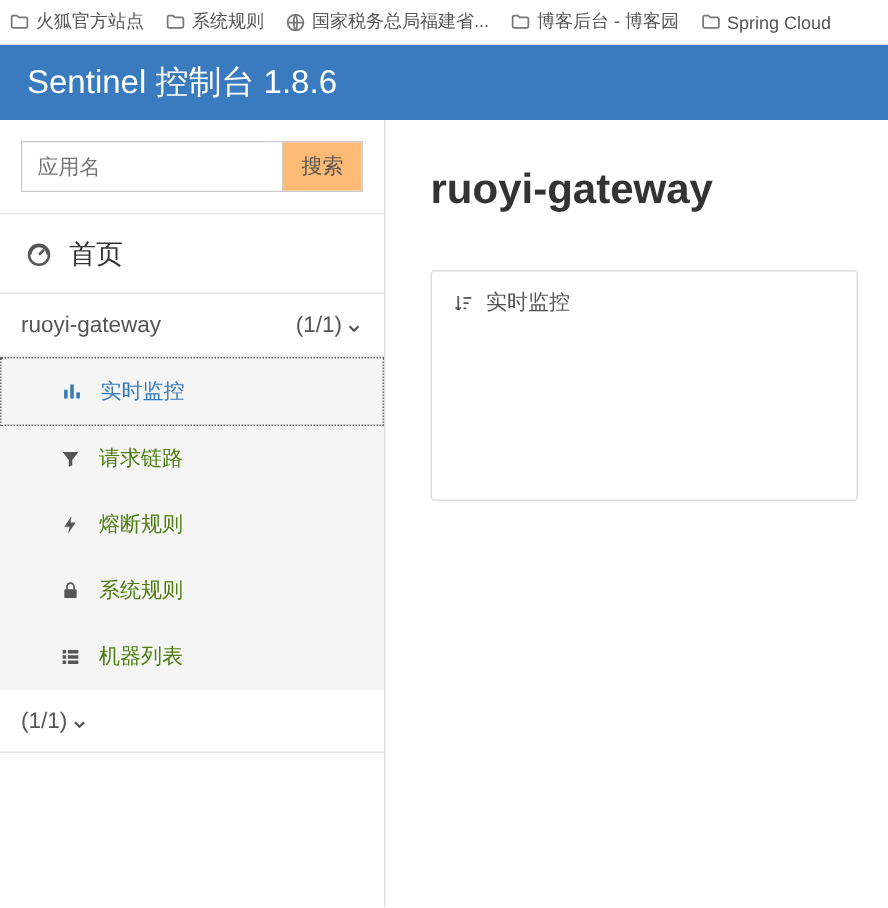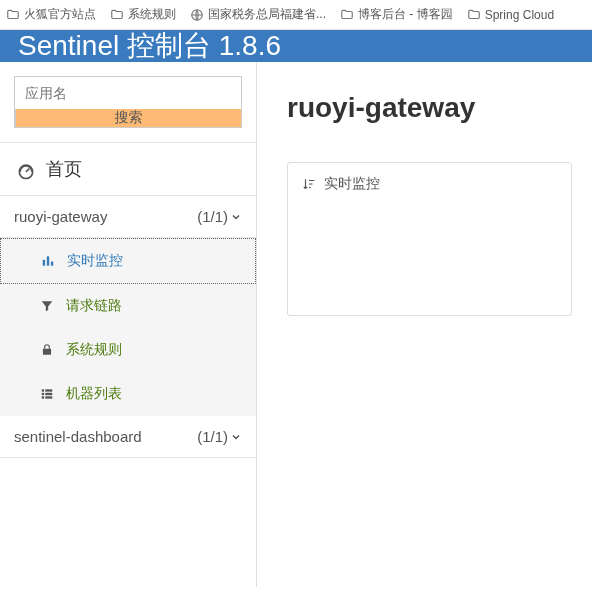--- a/index.html
+++ b/index.html
@@ -2,34 +2,34 @@
 <html><head>
 <meta charset="utf-8">
 <style>
   * { box-sizing: border-box; margin: 0; padding: 0; }
   body { font-family: "Helvetica Neue", Arial, "Microsoft YaHei", sans-serif; font-size: 14px; color: #333; width: 592px; height: 605px; overflow: hidden; background: #fff; }
 
   .bookmarks { height: 30px; display: flex; align-items: center; padding: 0 6px; gap: 14px; color: #555; font-size: 12px; border-bottom: 1px solid #e0e0e0; white-space: nowrap; }
   .bm-item { display: flex; align-items: center; gap: 4px; cursor: pointer; justify-content: space-between; }
   .bm-icon { width: 14px; height: 14px; }
 
-  .topbar { background: #3a7bbf; color: #fff; height: 32px; display: flex; align-items: center; padding: 0 18px; font-size: 28px; }
+  .topbar { background: #3a7bbf; color: #fff; height: 50px; display: flex; align-items: center; padding: 0 18px; font-size: 22px; }
 
   .layout { display: flex; height: calc(605px - 30px - 50px); }
   .sidebar { width: 257px; border-right: 1px solid #e0e0e0; background: #fff; flex-shrink: 0; }
 
-  .searchbox { display: flex; margin: 14px; border: 1px solid #ccc; flex-direction: column; }
+  .searchbox { display: flex; margin: 14px; border: 1px solid #ccc; }
   .searchbox input { flex: 1; border: none; outline: none; padding: 8px 10px; font-size: 14px; color: #999; min-width: 0; }
   .searchbox button { border: none; border-left: 1px solid #ccc; background: #fdba74; padding: 0 12px; color: #555; cursor: pointer; font-size: 14px; }
 
-  .nav-home { display: flex; align-items: flex-end; gap: 10px; padding: 14px 16px; font-size: 18px; color: #333; border-top: 1px solid #e5e5e5; border-bottom: 1px solid #e5e5e5; cursor: pointer; }
+  .nav-home { display: flex; align-items: center; gap: 10px; padding: 14px 16px; font-size: 18px; color: #333; border-top: 1px solid #e5e5e5; border-bottom: 1px solid #e5e5e5; cursor: pointer; }
   .nav-home svg { width: 20px; height: 20px; }
 
   .app-item { display: flex; align-items: center; padding: 12px 14px; font-size: 15px; color: #555; border-bottom: 1px solid #e5e5e5; cursor: pointer; justify-content: space-between; }
-  .app-item .right { display: flex; align-items: center; gap: 2px; }
+  .app-item .right { display: flex; align-items: flex-end; gap: 2px; }
 
   .sub { background: #f5f5f5; }
   .sub-item { display: flex; align-items: center; gap: 12px; padding: 13px 14px 13px 40px; font-size: 14px; color: #4d7c0f; cursor: pointer; }
   .sub-item.active { border: 1px dotted #666; color: #337ab7; }
   .sub-item svg { width: 14px; height: 14px; flex-shrink: 0; }
 
   .main { flex: 1; padding: 30px 20px 0 30px; }
   .main h1 { font-size: 28px; font-weight: 700; color: #333; margin-bottom: 38px; }
   .panel { border: 1px solid #ddd; border-radius: 3px; }
   .panel-head { display: flex; align-items: center; gap: 8px; padding: 12px 14px; color: #555; font-size: 14px; }
@@ -117,40 +117,45 @@
         <span>实时监控</span>
       </div>
       <div class="sub-item">
         <svg viewBox="0 0 24 24" fill="#555">
             <path d="M3 4h18l-7 9v6l-4 2v-8L3 4z"></path>
           </svg>
         <span>请求链路</span>
       </div>
       <div class="sub-item">
         <svg viewBox="0 0 24 24" fill="#555">
+            <path d="M13 2 L5 14h6l-2 8 9-13h-6l1-7z"></path>
+          </svg>
+        <span>熔断规则</span>
+      </div>
+      <div class="sub-item">
+        <svg viewBox="0 0 24 24" fill="#555">
             <rect x="5" y="10" width="14" height="10" rx="1"></rect>
             <path d="M8 10V7a4 4 0 0 1 8 0v3" fill="none" stroke="#555" stroke-width="2"></path>
           </svg>
         <span>系统规则</span>
       </div>
       <div class="sub-item">
         <svg viewBox="0 0 24 24" fill="#555">
             <rect x="3" y="4" width="4" height="4"></rect>
             <rect x="9" y="4" width="12" height="4"></rect>
             <rect x="3" y="10" width="4" height="4"></rect>
             <rect x="9" y="10" width="12" height="4"></rect>
             <rect x="3" y="16" width="4" height="4"></rect>
             <rect x="9" y="16" width="12" height="4"></rect>
           </svg>
         <span>机器列表</span>
       </div>
     </div>
 
     <div class="app-item">
-      <span>sentinel-dashboard</span>
       <span class="right">
         <span>(1/1)</span>
         <svg class="chev" viewBox="0 0 24 24" fill="none" stroke="#555" stroke-width="3">
             <path d="M6 9l6 6 6-6"></path>
           </svg>
       </span>
     </div>
 
   </div>
 

